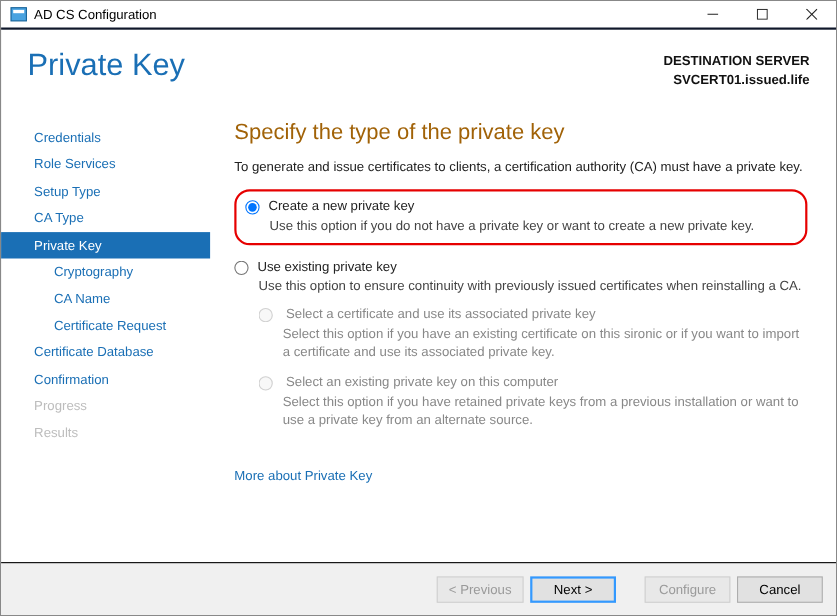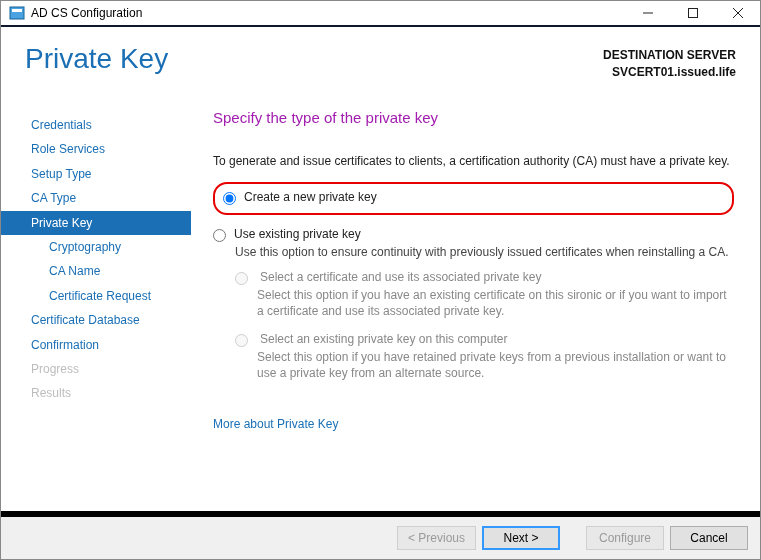--- a/index.html
+++ b/index.html
@@ -92,24 +92,24 @@
     color: #bdbdbd;
     cursor: default;
   }
   .content {
     flex: 1;
     padding: 8px 26px 8px 22px;
     font-size: 12px;
     color: #222;
   }
   .content h2 {
-    font-size: 15px;
+    font-size: 20px;
     font-weight: 400;
-    color: #a21caf;
-    margin: 0 0 28px 0;
+    color: #a16207;
+    margin: 0 0 12px 0;
   }
   .lead { margin-bottom: 14px; }
   .highlight {
     border: 2px solid #e60000;
     border-radius: 14px;
     padding: 6px 12px 8px 8px;
     margin-bottom: 12px;
   }
   .opt {
     display: flex;
@@ -135,21 +135,21 @@
     color: #1a6fb5;
     margin-top: 36px;
     display: inline-block;
     cursor: pointer;
   }
   
   .footer {
     position: absolute;
     left: 0; right: 0; bottom: 0;
     height: 48px;
-    border-top: 6px solid #000000;
+    border-top: 1px solid #000000;
     background: #f0f0f0;
     display: flex;
     align-items: center;
     justify-content: flex-end;
     padding: 0 12px;
     gap: 6px;
   }
   .btn {
     min-width: 78px;
     height: 24px;
@@ -227,20 +227,21 @@
 
   <div class="content">
     <h2>Specify the type of the private key</h2>
     <div class="lead">To generate and issue certificates to clients, a certification authority (CA) must have a private key.</div>
 
     <div class="highlight">
       <div class="opt">
         <input type="radio" name="pk" checked="" style="">
         <span class="label">Create a new private key</span>
       </div>
+      <div class="optdesc">Use this option if you do not have a private key or want to create a new private key.</div>
     </div>
 
     <div class="opt">
       <input type="radio" name="pk" style="">
       <span class="label">Use existing private key</span>
     </div>
     <div class="optdesc">Use this option to ensure continuity with previously issued certificates when reinstalling a CA.</div>
 
     <div class="sub-block">
       <div class="sub-opt">

